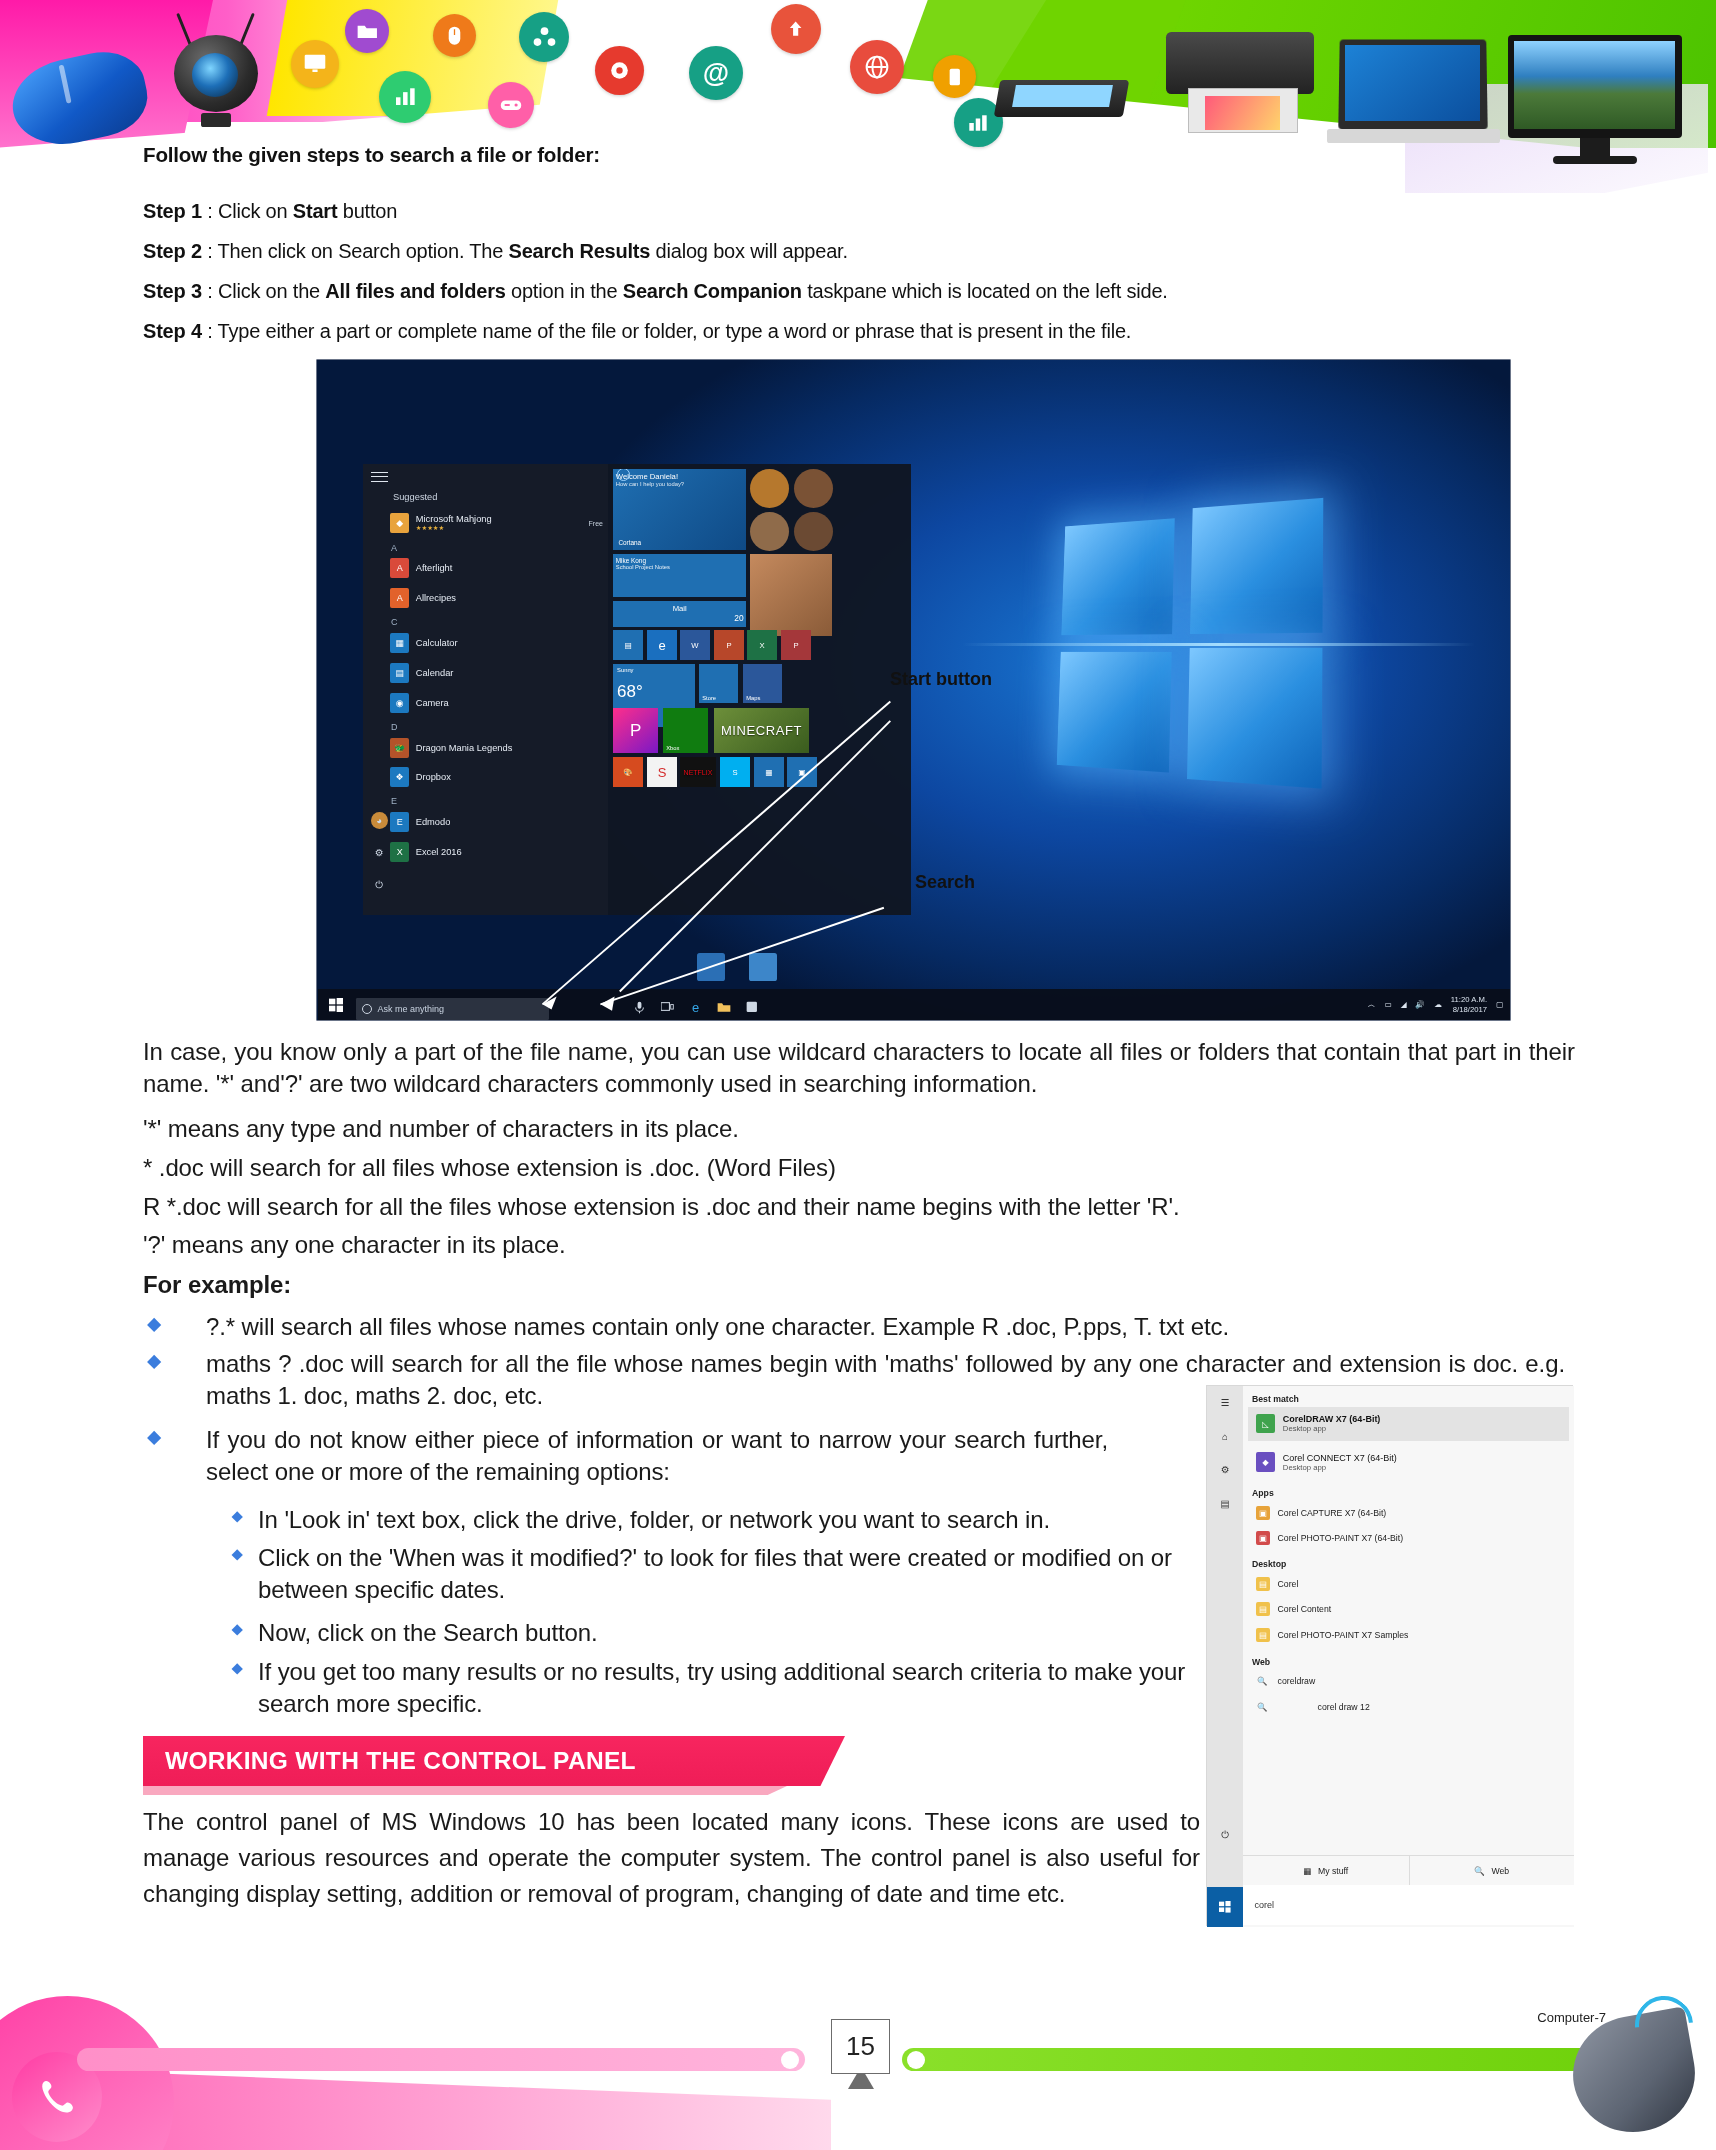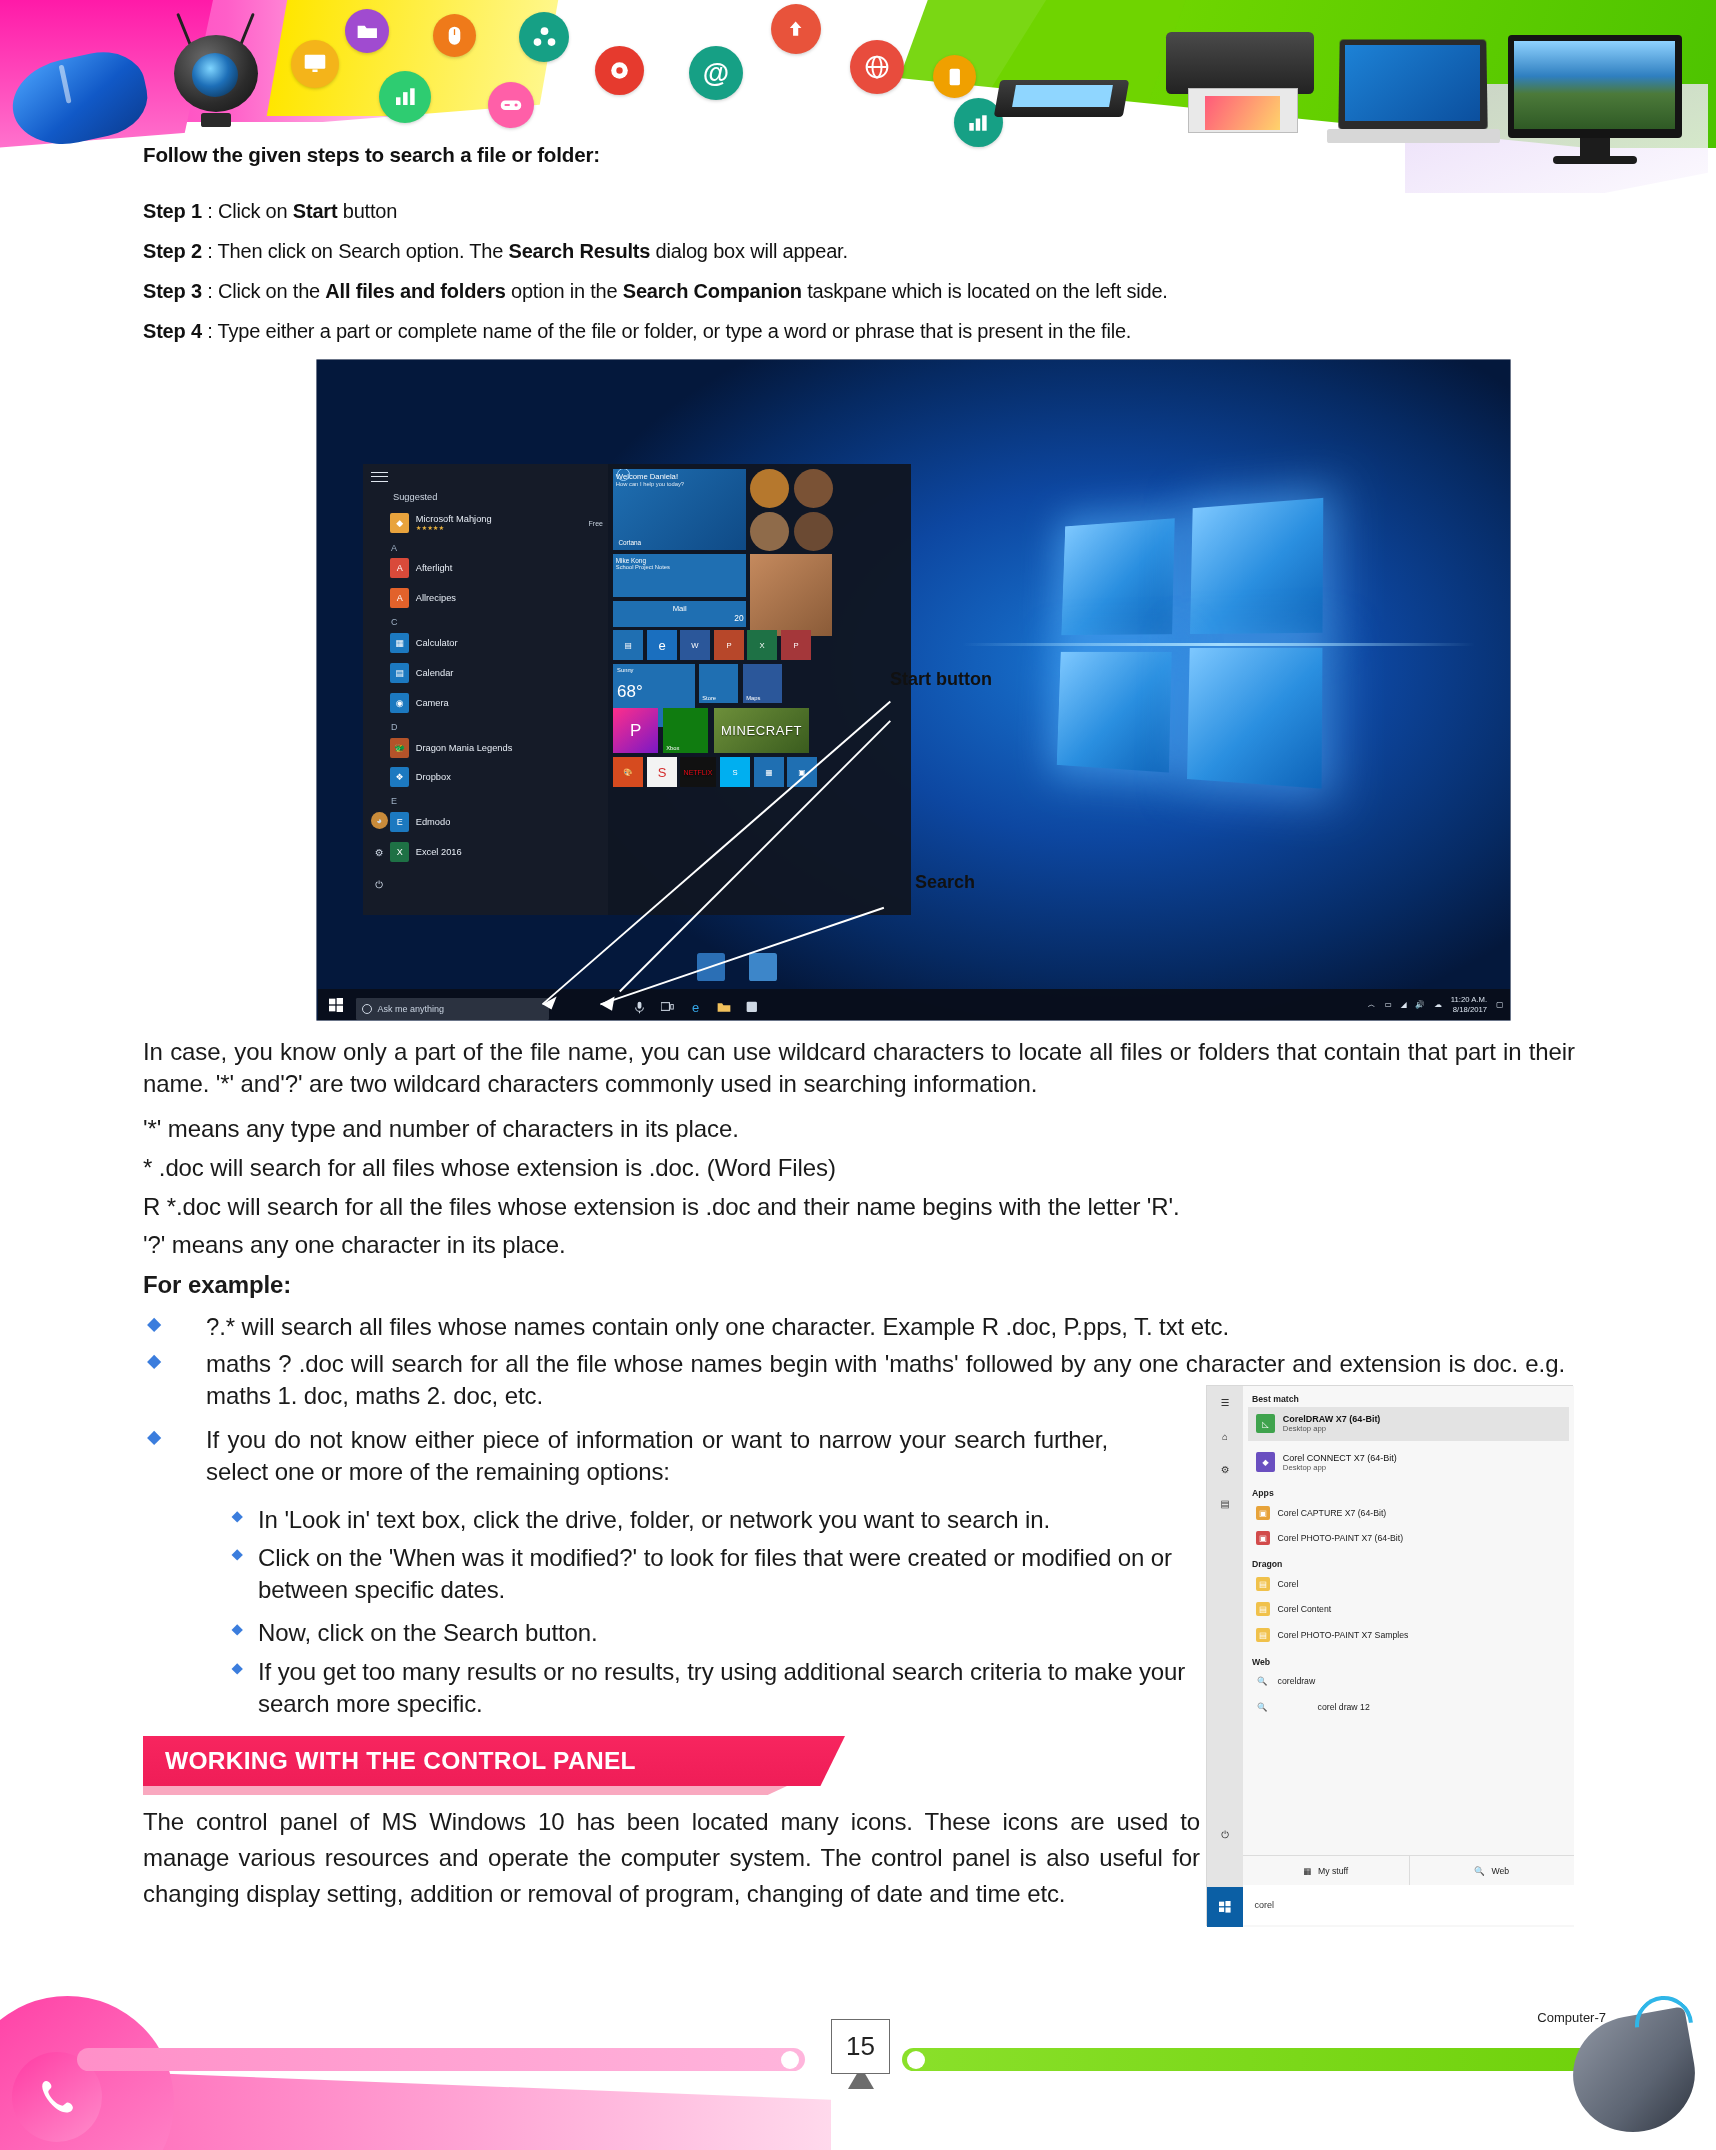--- a/index.html
+++ b/index.html
@@ -752,21 +752,21 @@
       <div class="sp-sect" style="top:102px;">Apps</div>
       <div class="sp-small" style="top:115px;">
         <span class="sp-ic" style="width:14px;height:14px;background:#e7a33a;">▣</span>
         <span>Corel CAPTURE X7 (64-Bit)</span>
       </div>
       <div class="sp-small" style="top:140px;">
         <span class="sp-ic" style="width:14px;height:14px;background:#d24b4b;">▣</span>
         <span>Corel PHOTO-PAINT X7 (64-Bit)</span>
       </div>
 
-      <div class="sp-sect" style="top:173px;">Dragon</div>
+      <div class="sp-sect" style="top:173px;">Desktop</div>
       <div class="sp-small" style="top:186px;">
         <span class="sp-ic" style="width:14px;height:14px;background:#f0c14b;">▤</span>
         <span>Corel</span>
       </div>
       <div class="sp-small" style="top:211px;">
         <span class="sp-ic" style="width:14px;height:14px;background:#f0c14b;">▤</span>
         <span>Corel Content</span>
       </div>
       <div class="sp-small" style="top:237px;">
         <span class="sp-ic" style="width:14px;height:14px;background:#f0c14b;">▤</span>

